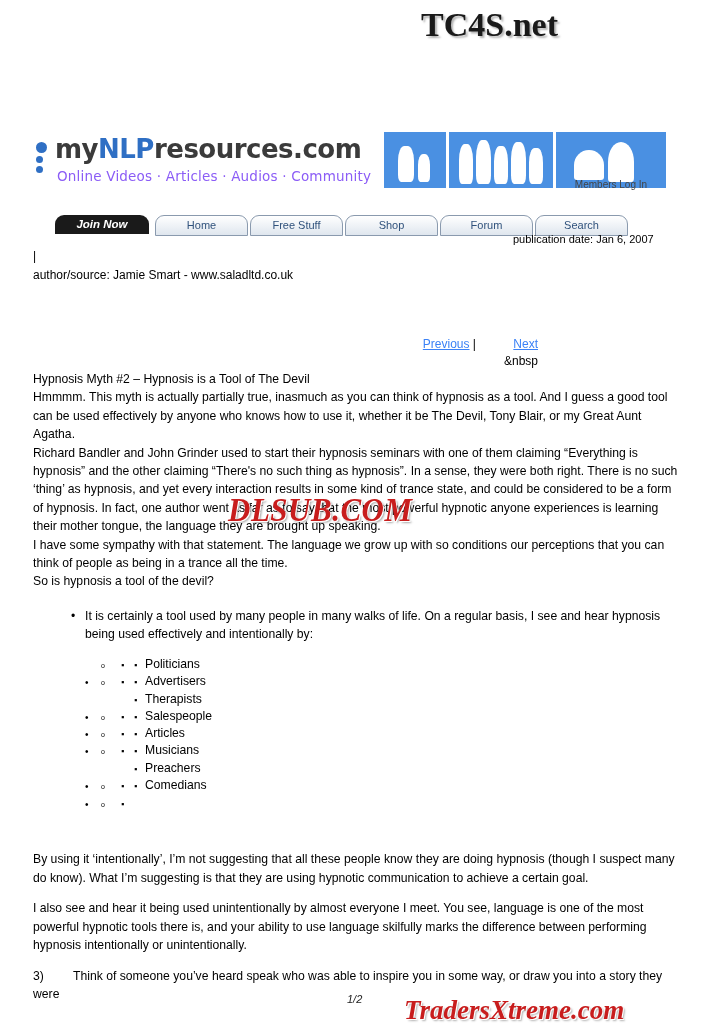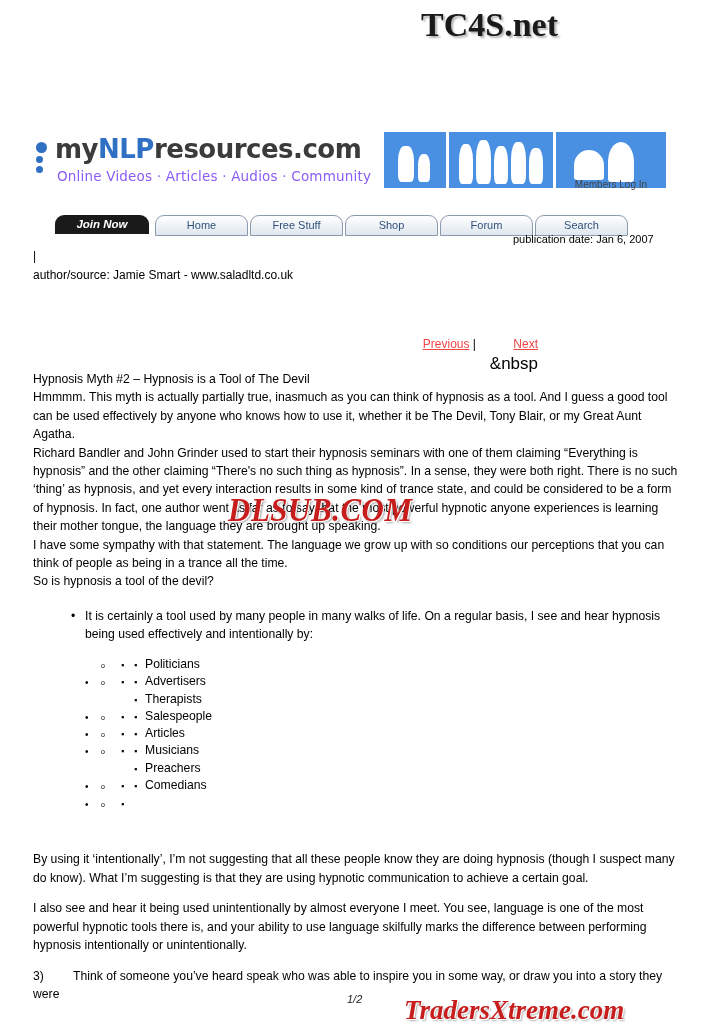--- a/index.html
+++ b/index.html
@@ -178,28 +178,28 @@
 
   .nav-links {
     position: absolute;
     right: 38px;
     top: 337px;
     font-size: 12px;
     text-align: right;
     white-space: nowrap;
   }
   .nav-links a {
-    color: #ef4444;
+    color: #3b82f6;
     padding-left: 34px;
   }
   .nbsp-line {
     position: absolute;
     right: 38px;
     top: 354px;
-    font-size: 17px;
+    font-size: 12px;
   }
 
   .body-text {
     position: absolute;
     left: 33px;
     top: 370px;
     width: 648px;
     font-size: 12.2px;
     line-height: 18.4px;
     color: #000000;

